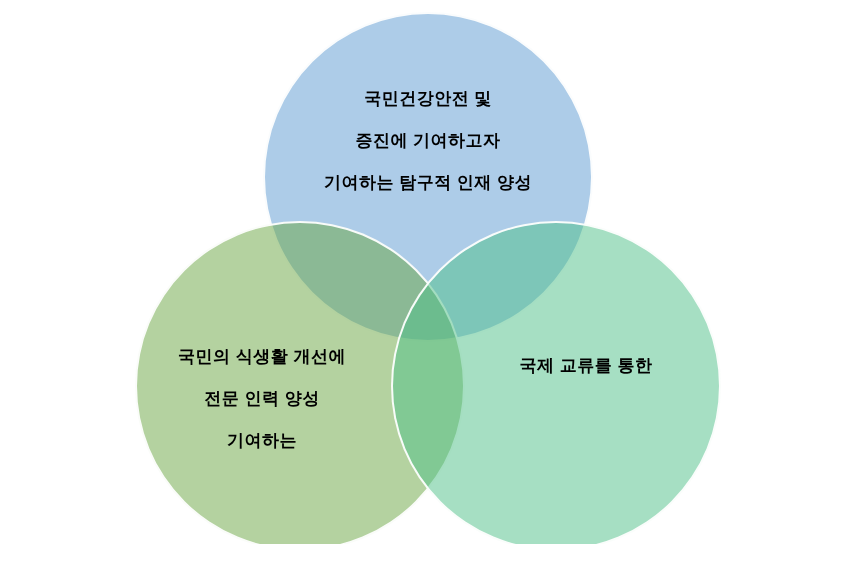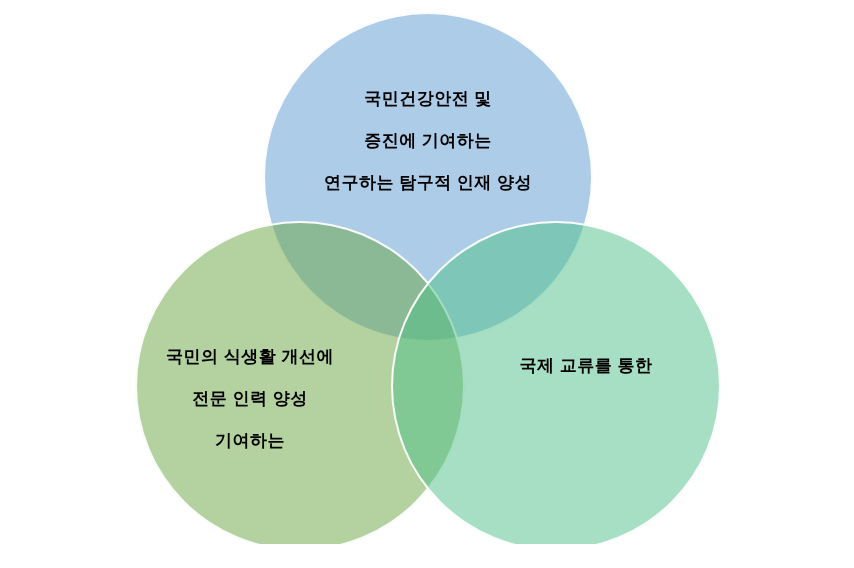--- a/index.html
+++ b/index.html
@@ -37,38 +37,38 @@
     font-weight: bold;
     font-size: 17px;
     letter-spacing: 0.5px;
   }
   .label .line {
     margin: 0;
     line-height: 42px;
     white-space: nowrap;
   }
   .label-top   { left: 278px; top: 78px;  }
-  .label-left  { left: 100px; top: 336px; }
+  .label-left  { left: 112px; top: 336px; }
   .label-right { left: 436px; top: 345px; }
 </style>
 </head>
 <body>
 
 <div class="stage">
 
   <div class="circle circle-top" style="background-color: rgba(91, 153, 209, 0.5);"></div>
 
   <div class="circle circle-left" style="background-color: rgba(105, 165, 65, 0.5);"></div>
 
   <div class="circle circle-right" style="background-color: rgba(77, 191, 135, 0.5);"></div>
 
   <div class="label label-top">
     <p class="line">국민건강안전 및</p>
-    <p class="line">증진에 기여하는</p>
-    <p class="line">연구하는 탐구적 인재 양성</p>
+    <p class="line">증진에 기여하고자</p>
+    <p class="line">기여하는 탐구적 인재 양성</p>
   </div>
 
   <div class="label label-left">
     <p class="line">국민의 식생활 개선에</p>
     <p class="line">전문 인력 양성</p>
     <p class="line">기여하는</p>
   </div>
 
   <div class="label label-right">
     <p class="line">국제 교류를 통한</p>

